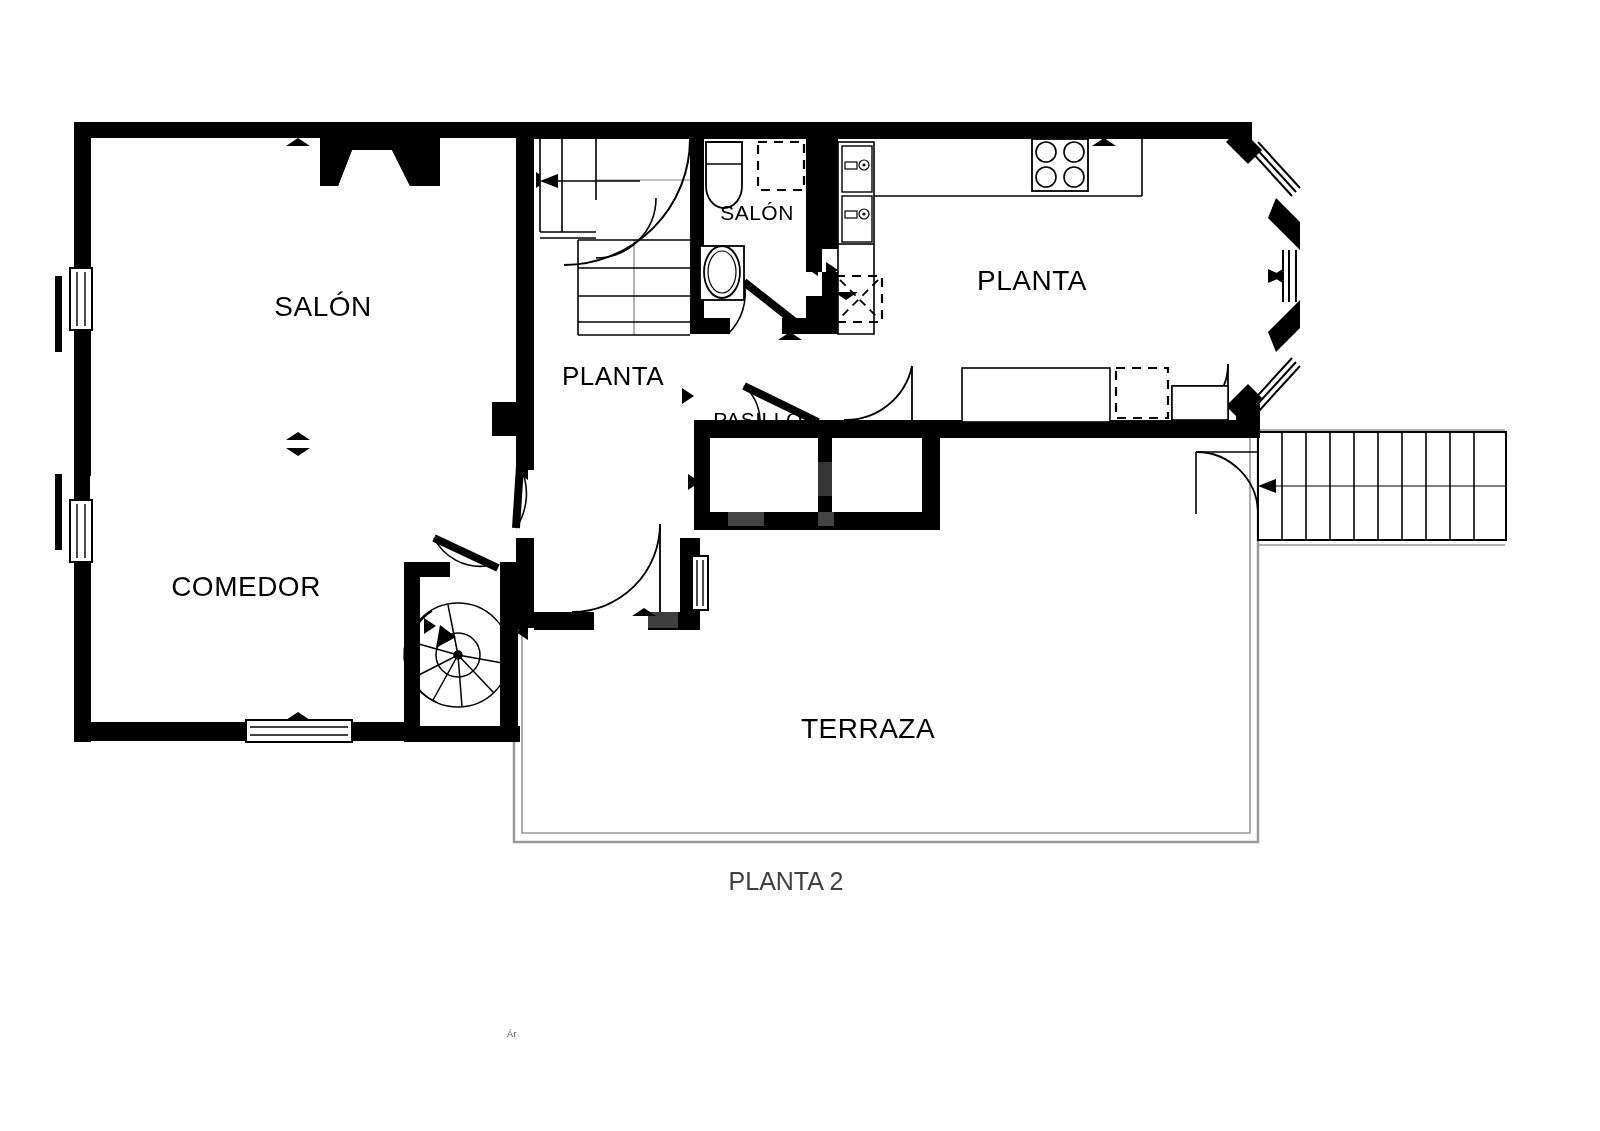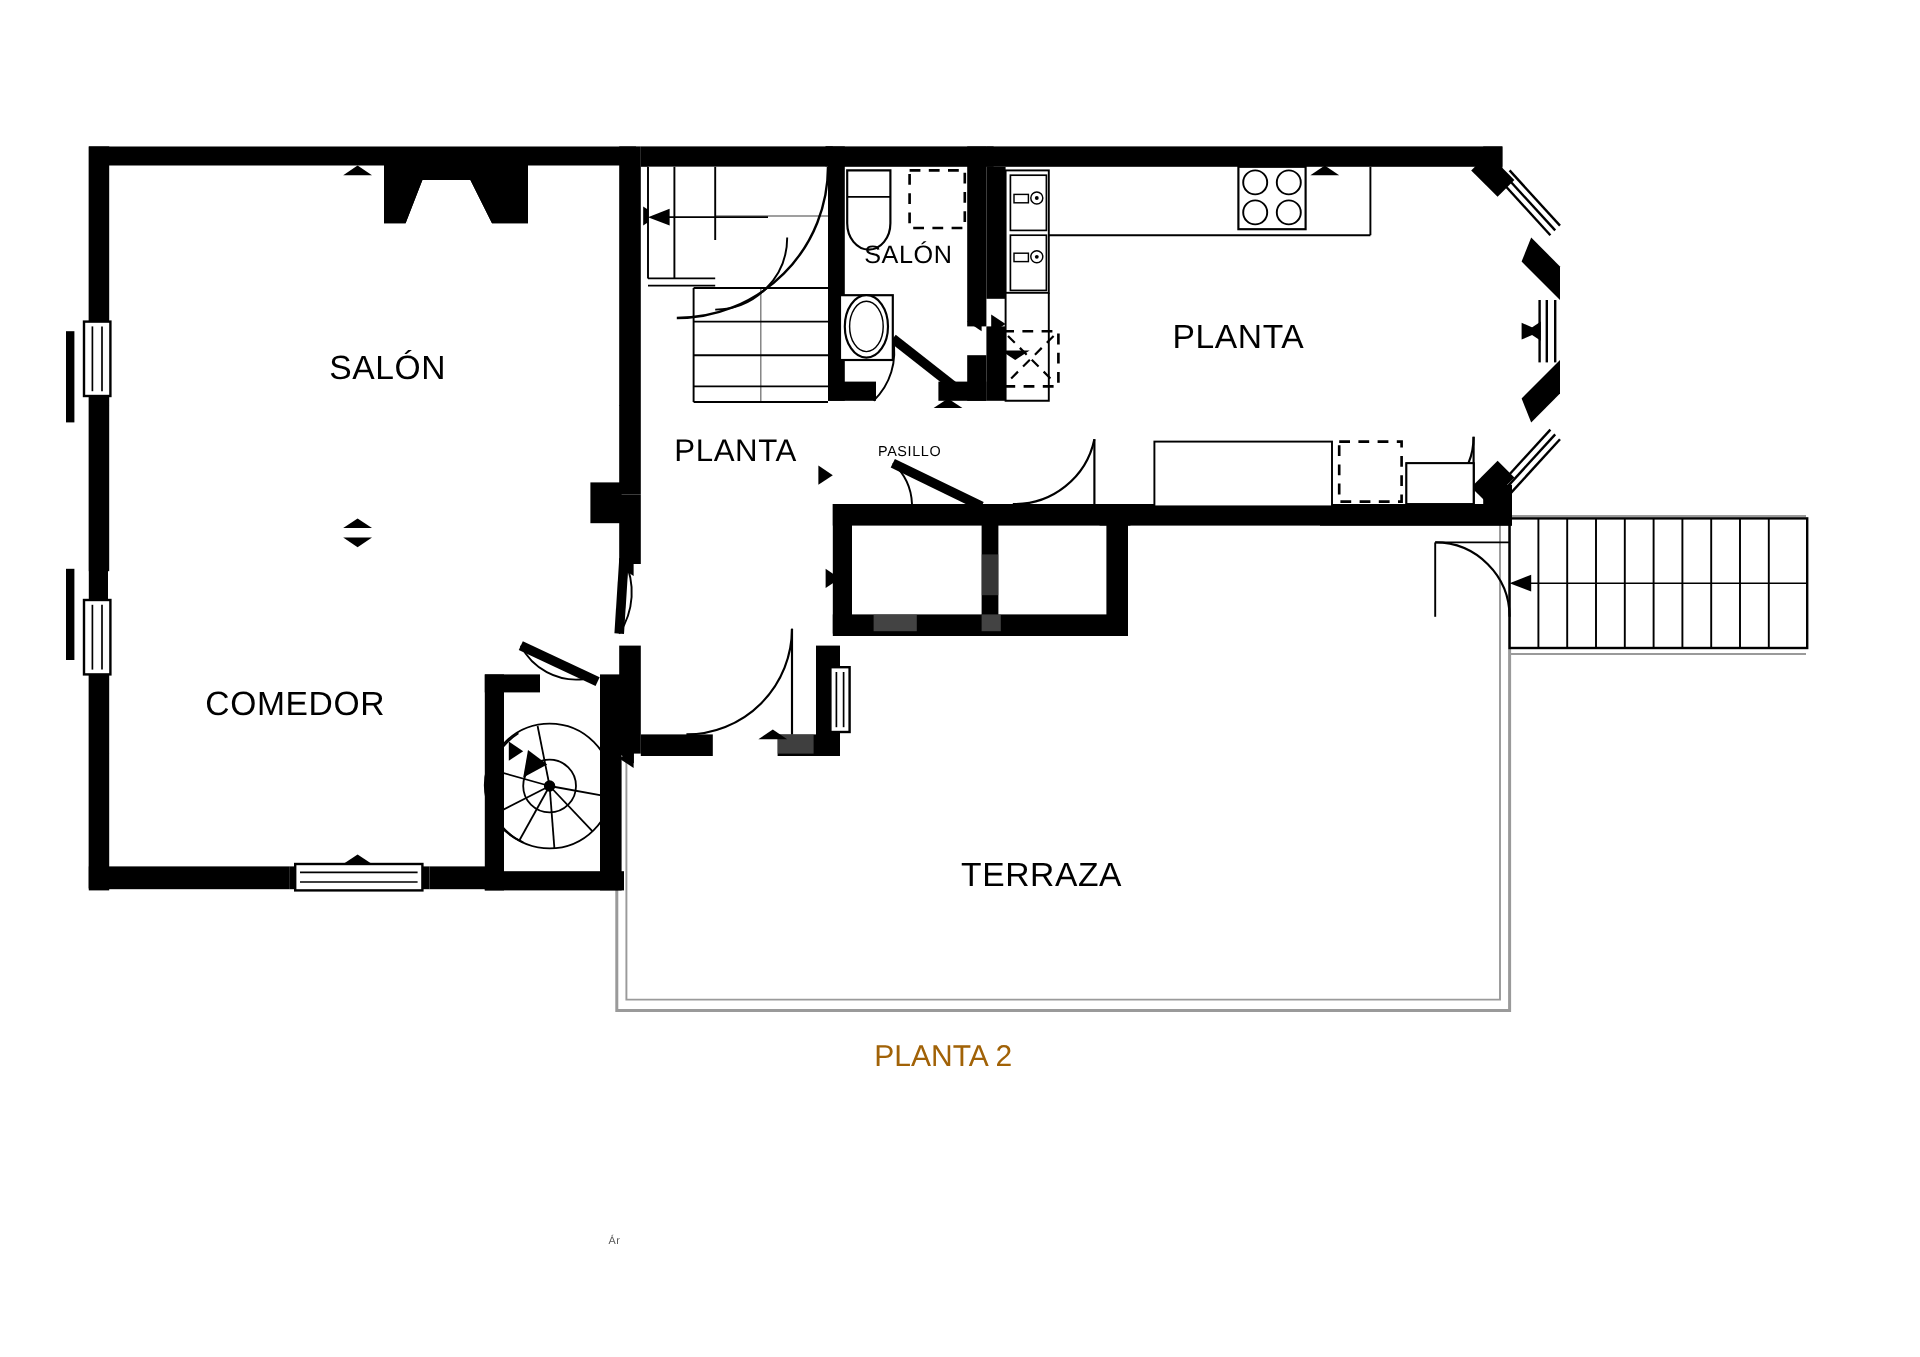--- a/index.html
+++ b/index.html
@@ -28,26 +28,26 @@
     position: absolute;
     color: #000000;
     font-family: "Liberation Sans", sans-serif;
     white-space: nowrap;
     transform: translate(-50%, -50%);
     letter-spacing: 0.5px;
   }
   .lbl-xl { font-size: 28px; }
   .lbl-lg { font-size: 26px; }
   .lbl-md { font-size: 21px; }
-  .lbl-sm { font-size: 12px; }
+  .lbl-sm { font-size: 21px; margin-top: 44px; }
   .lbl-tiny { font-size: 9px; color: #555; margin-left: 20px; }
   .title-label {
     position: absolute;
     font-size: 25px;
-    color: #a16207;
+    color: #404040;
     transform: translate(-50%, -50%);
     white-space: nowrap;
     font-family: "Liberation Sans", sans-serif;
   }
 </style>
 </head>
 <body>
 
 <div id="plan-root">
 

